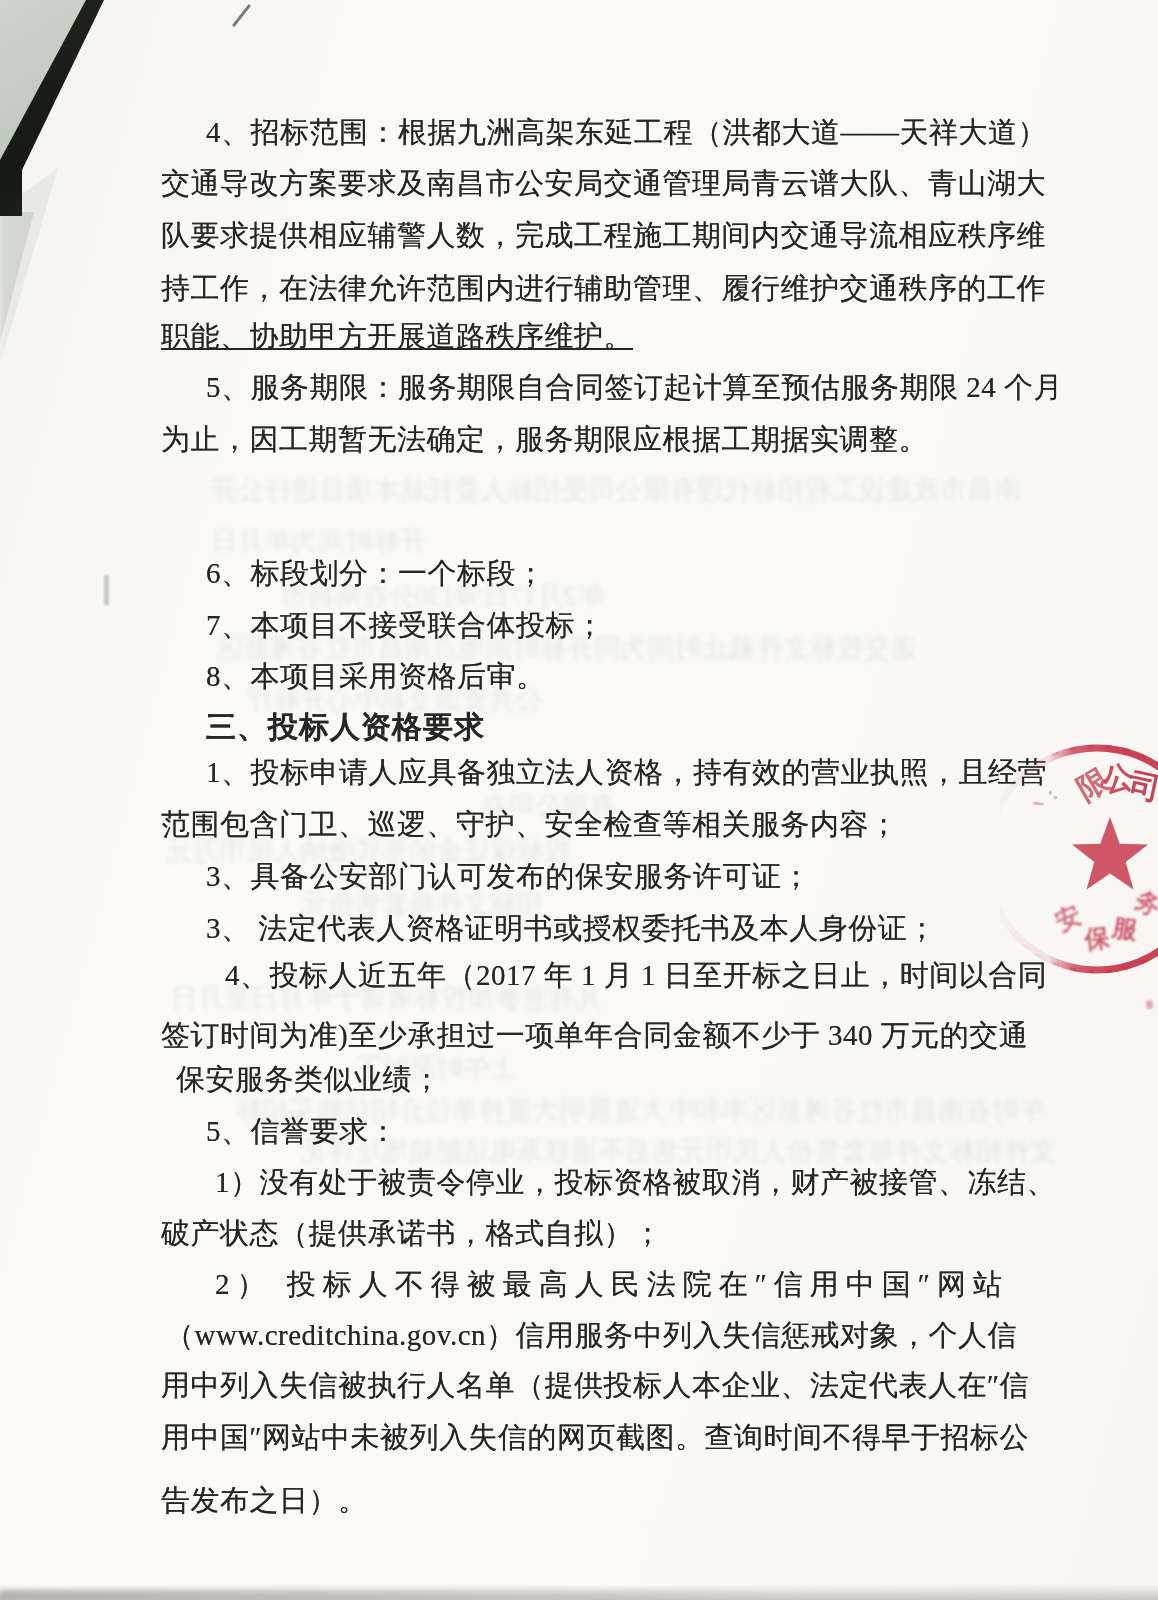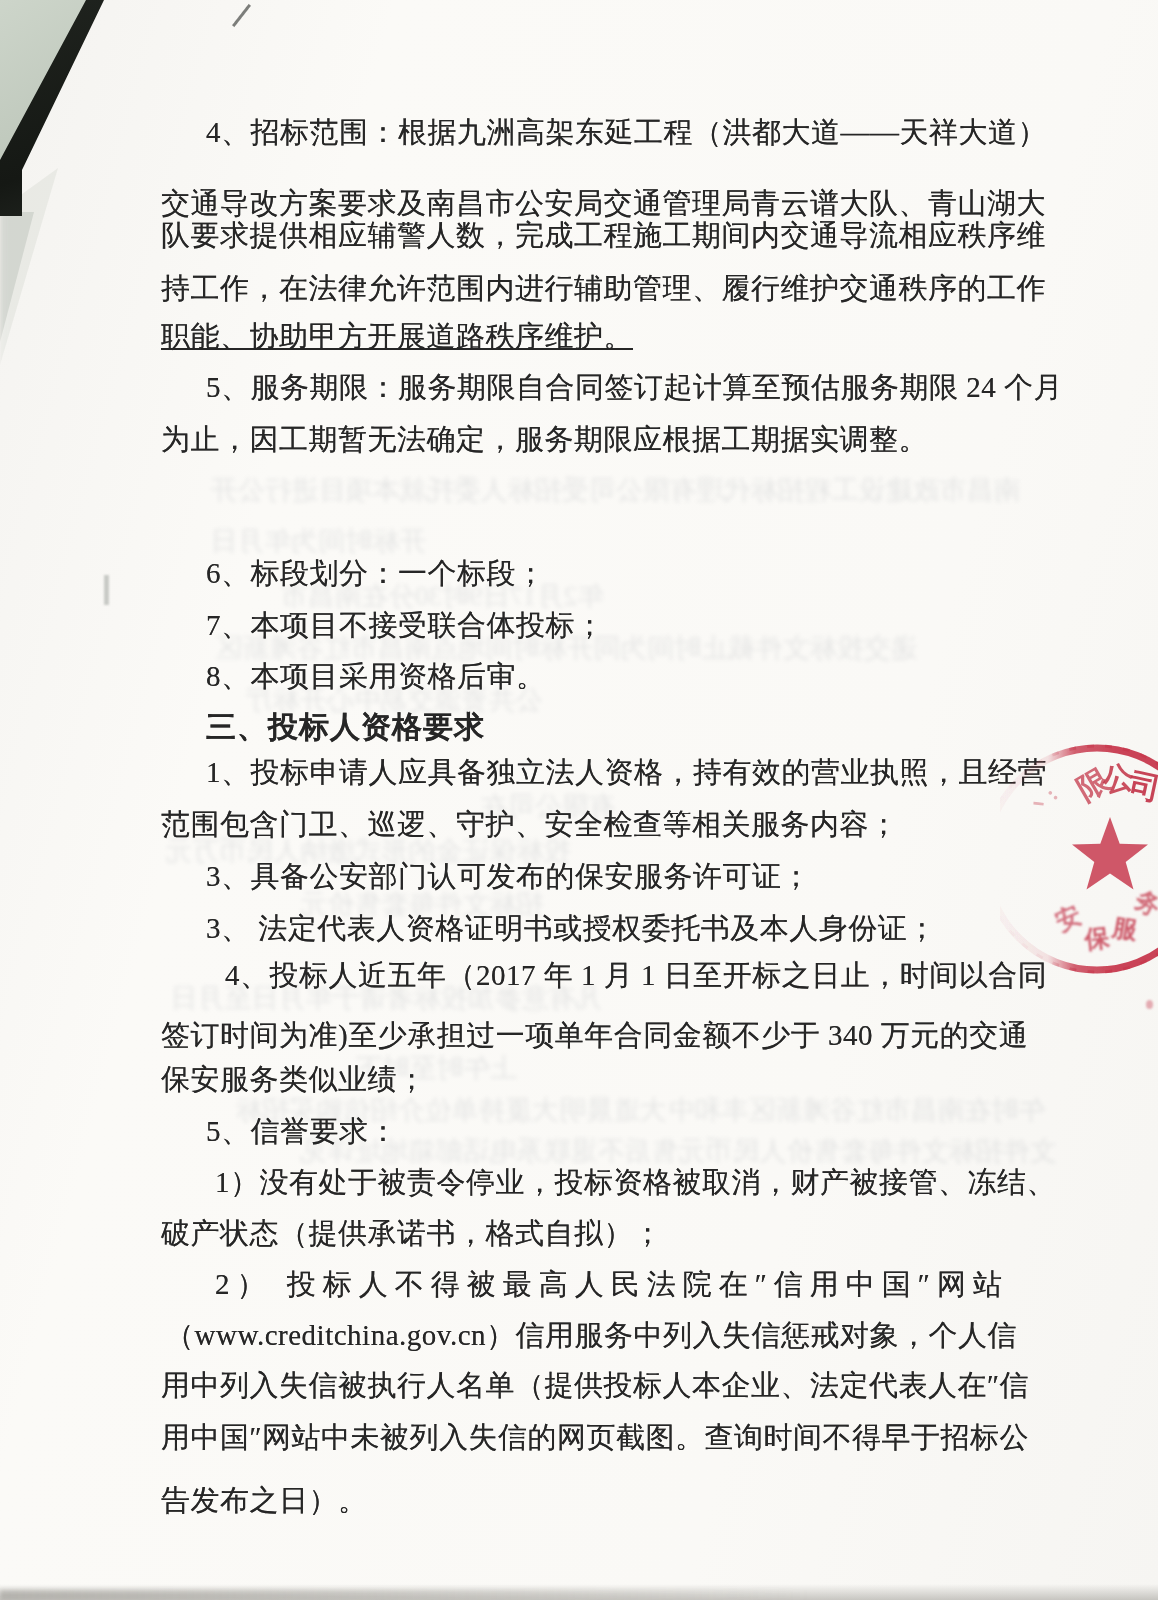--- a/index.html
+++ b/index.html
@@ -103,37 +103,37 @@
       <div class="ghost" style="left: 165px; top: 833px;">投标保证金的形式缴纳人民币万元</div>
       <div class="ghost" style="left: 300px; top: 886px;">招标文件每套售价元</div>
       <div class="ghost" style="left: 170px; top: 980px;">凡有意参加投标者请于年月日至月日</div>
       <div class="ghost" style="left: 355px; top: 1050px;">上午时至时下</div>
       <div class="ghost" style="left: 235px; top: 1092px;">午时在南昌市红谷滩新区丰和中大道晨明大厦持单位介绍信购买招标</div>
       <div class="ghost" style="left: 300px; top: 1133px;">文件招标文件每套售价人民币元售后不退联系电话邮箱地址详见</div>
     </div>
 
   <div id="text-layer">
       <div class="line" style="left: 206px; top: 112px;">4、招标范围：根据九洲高架东延工程（洪都大道——天祥大道）</div>
-      <div class="line" style="left: 161px; top: 163px; margin-top: 20px;">交通导改方案要求及南昌市公安局交通管理局青云谱大队、青山湖大</div>
+      <div class="line" style="left: 161px; top: 163px;">交通导改方案要求及南昌市公安局交通管理局青云谱大队、青山湖大</div>
       <div class="line" style="left: 161px; top: 215px;">队要求提供相应辅警人数，完成工程施工期间内交通导流相应秩序维</div>
       <div class="line" style="left: 161px; top: 268px; text-align: right;">持工作，在法律允许范围内进行辅助管理、履行维护交通秩序的工作</div>
       <div class="line" style="left: 161px; top: 316px; text-decoration: underline;">职能、协助甲方开展道路秩序维护。</div>
       <div class="line" style="left: 206px; top: 367px;">5、服务期限：服务期限自合同签订起计算至预估服务期限 24 个月</div>
       <div class="line" style="left: 161px; top: 419px;">为止，因工期暂无法确定，服务期限应根据工期据实调整。</div>
       <div class="line" style="left: 206px; top: 553px;">6、标段划分：一个标段；</div>
       <div class="line" style="left: 206px; top: 605px;">7、本项目不接受联合体投标；</div>
       <div class="line" style="left: 206px; top: 656px;">8、本项目采用资格后审。</div>
       <div class="line bold" style="left: 206px; top: 707px;">三、投标人资格要求</div>
       <div class="line" style="left: 206px; top: 752px;">1、投标申请人应具备独立法人资格，持有效的营业执照，且经营</div>
       <div class="line" style="left: 161px; top: 804px;">范围包含门卫、巡逻、守护、安全检查等相关服务内容；</div>
       <div class="line" style="left: 206px; top: 856px;">3、具备公安部门认可发布的保安服务许可证；</div>
       <div class="line" style="left: 206px; top: 908px;">3、 法定代表人资格证明书或授权委托书及本人身份证；</div>
       <div class="line" style="left: 206px; top: 955px; margin-left: 19px;">4、投标人近五年（2017 年 1 月 1 日至开标之日止，时间以合同</div>
       <div class="line" style="left: 161px; top: 1007px; margin-top: 8px;">签订时间为准)至少承担过一项单年合同金额不少于 340 万元的交通</div>
-      <div class="line" style="left: 161px; top: 1059px;">保安服务类似业绩；</div>
+      <div class="line" style="left: 176px; top: 1059px;">保安服务类似业绩；</div>
       <div class="line" style="left: 206px; top: 1111px;">5、信誉要求：</div>
       <div class="line" style="left: 215px; top: 1162px;">1）没有处于被责令停业，投标资格被取消，财产被接管、冻结、</div>
       <div class="line" style="left: 161px; top: 1213px;">破产状态（提供承诺书，格式自拟）；</div>
       <div class="line spread" style="left: 215px; top: 1264px;">2） 投标人不得被最高人民法院在″信用中国″网站</div>
       <div class="line" style="left: 165px; top: 1315px;">（www.creditchina.gov.cn）信用服务中列入失信惩戒对象，个人信</div>
       <div class="line" style="left: 161px; top: 1365px;">用中列入失信被执行人名单（提供投标人本企业、法定代表人在″信</div>
       <div class="line" style="left: 161px; top: 1417px;">用中国″网站中未被列入失信的网页截图。查询时间不得早于招标公</div>
       <div class="line" style="left: 161px; top: 1468px; margin-top: 12px;">告发布之日）。</div>
     </div>
 

